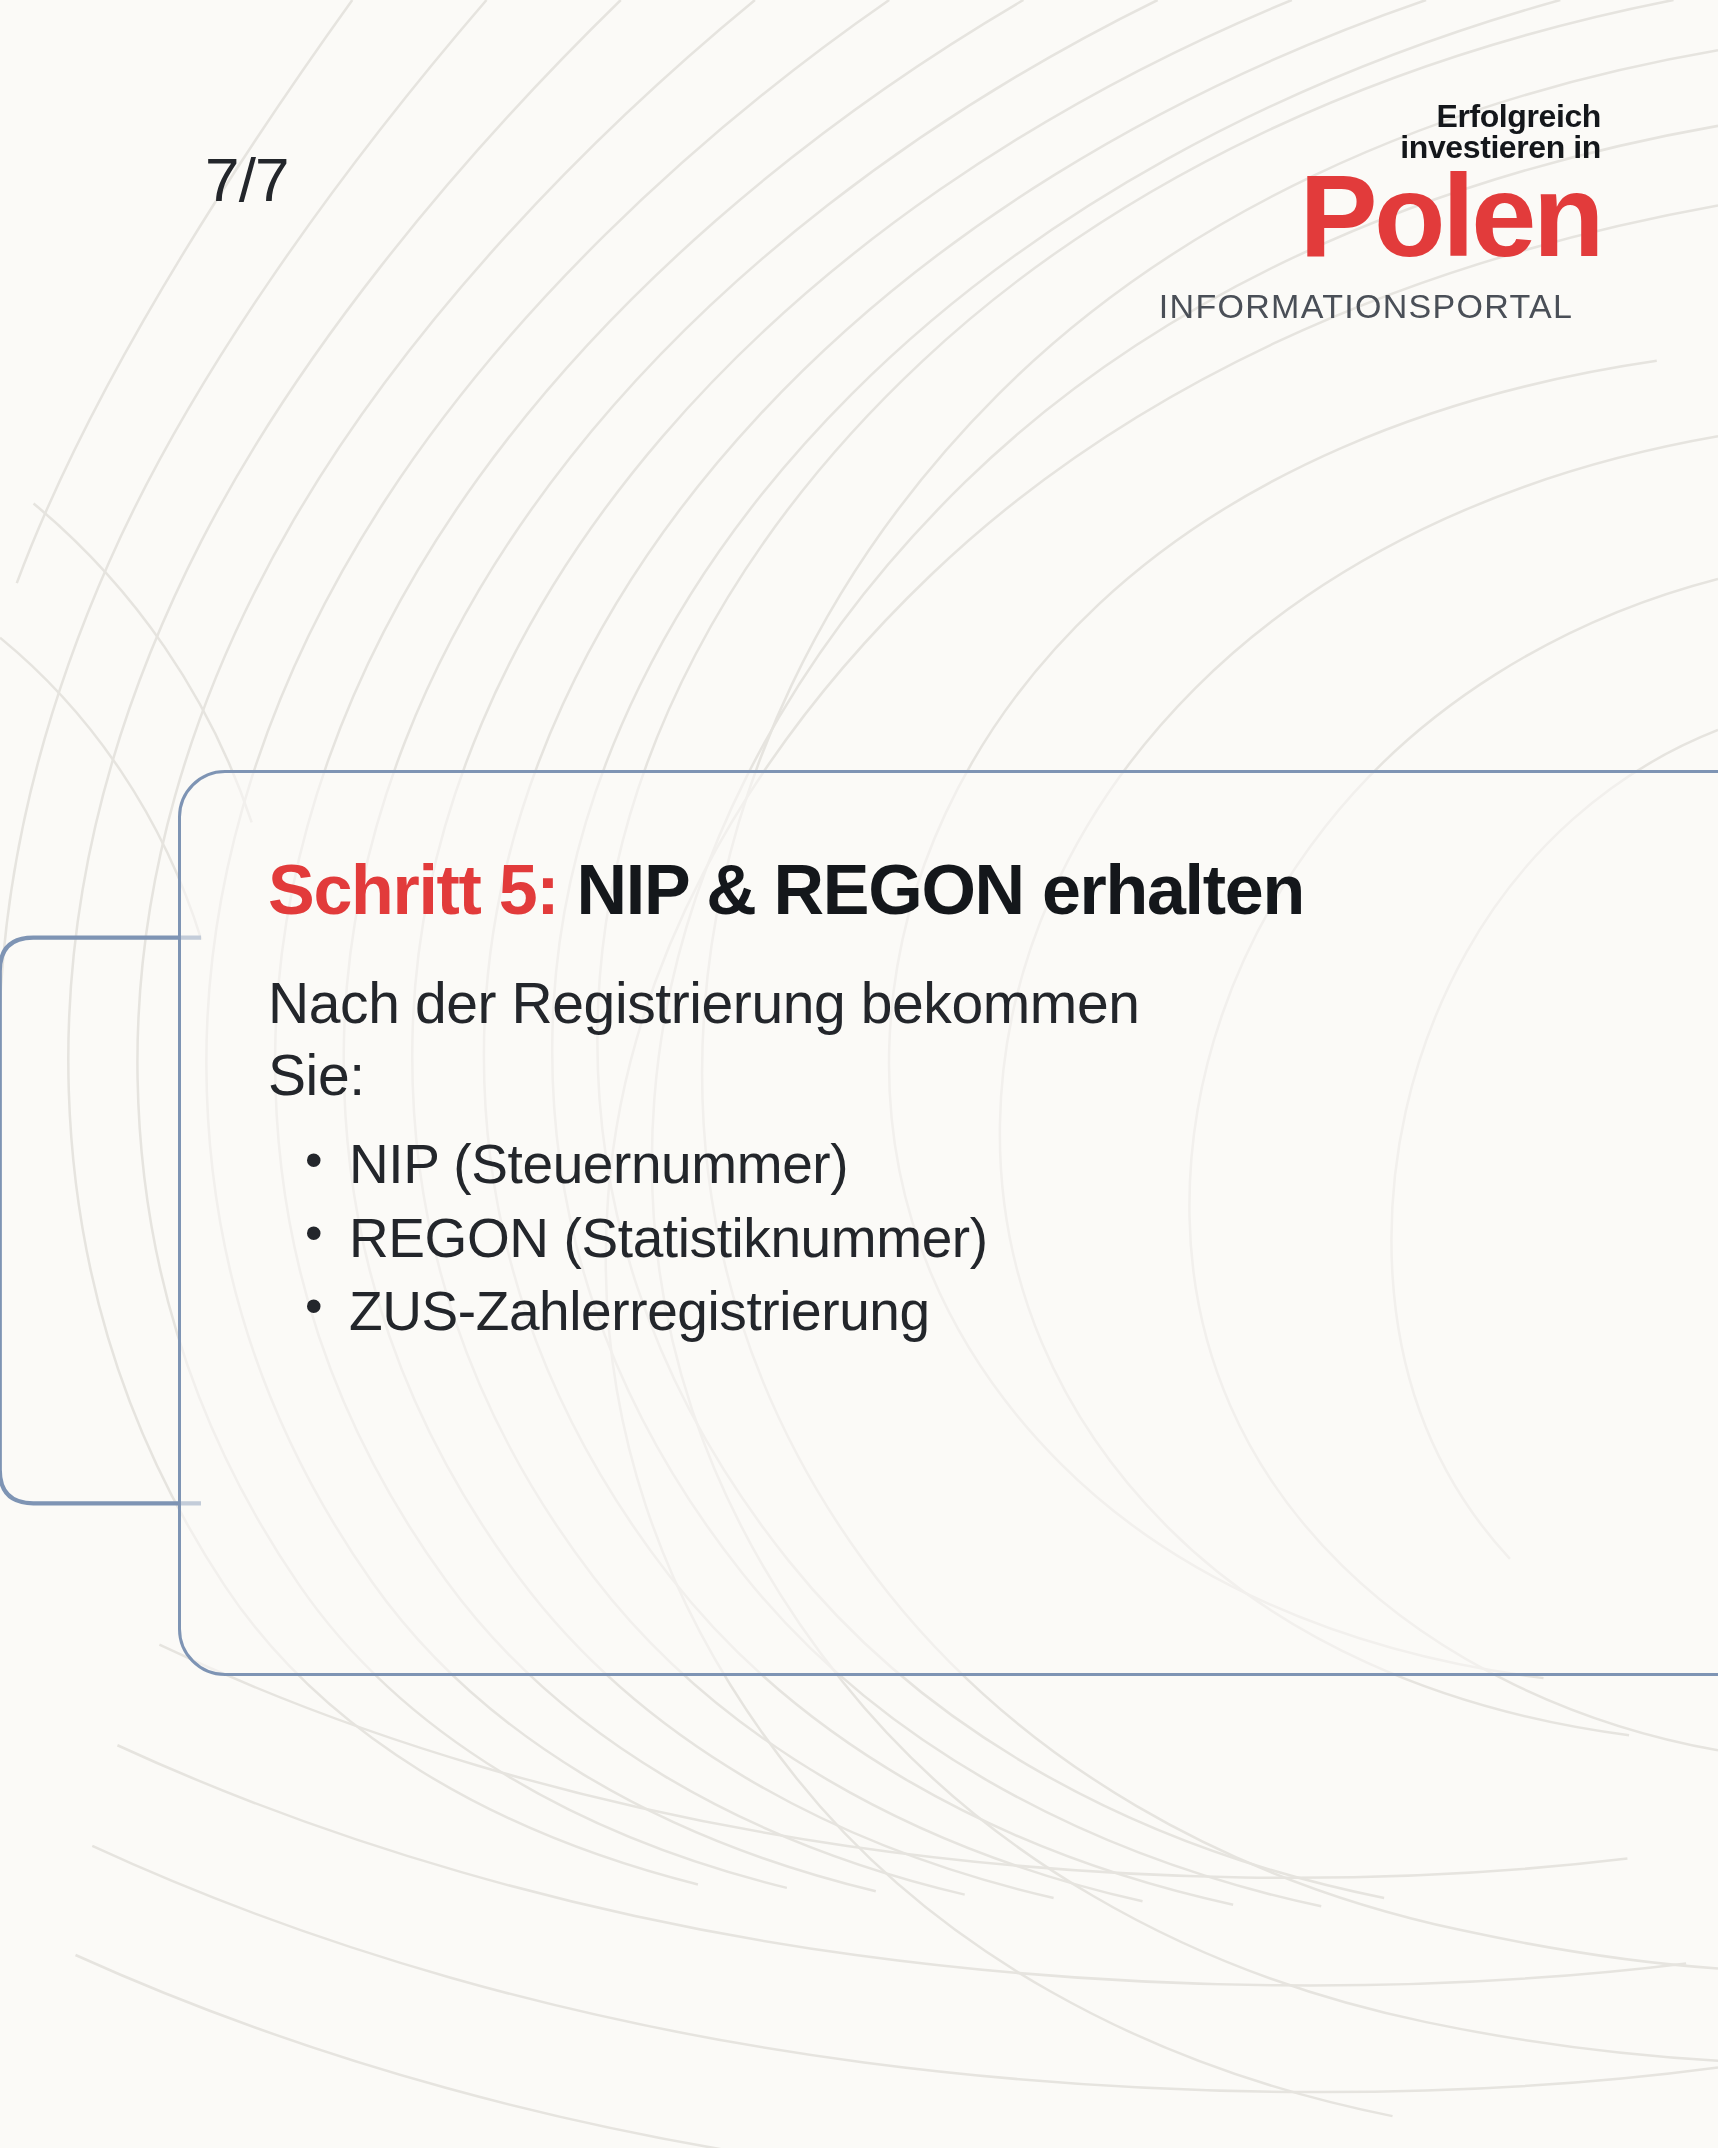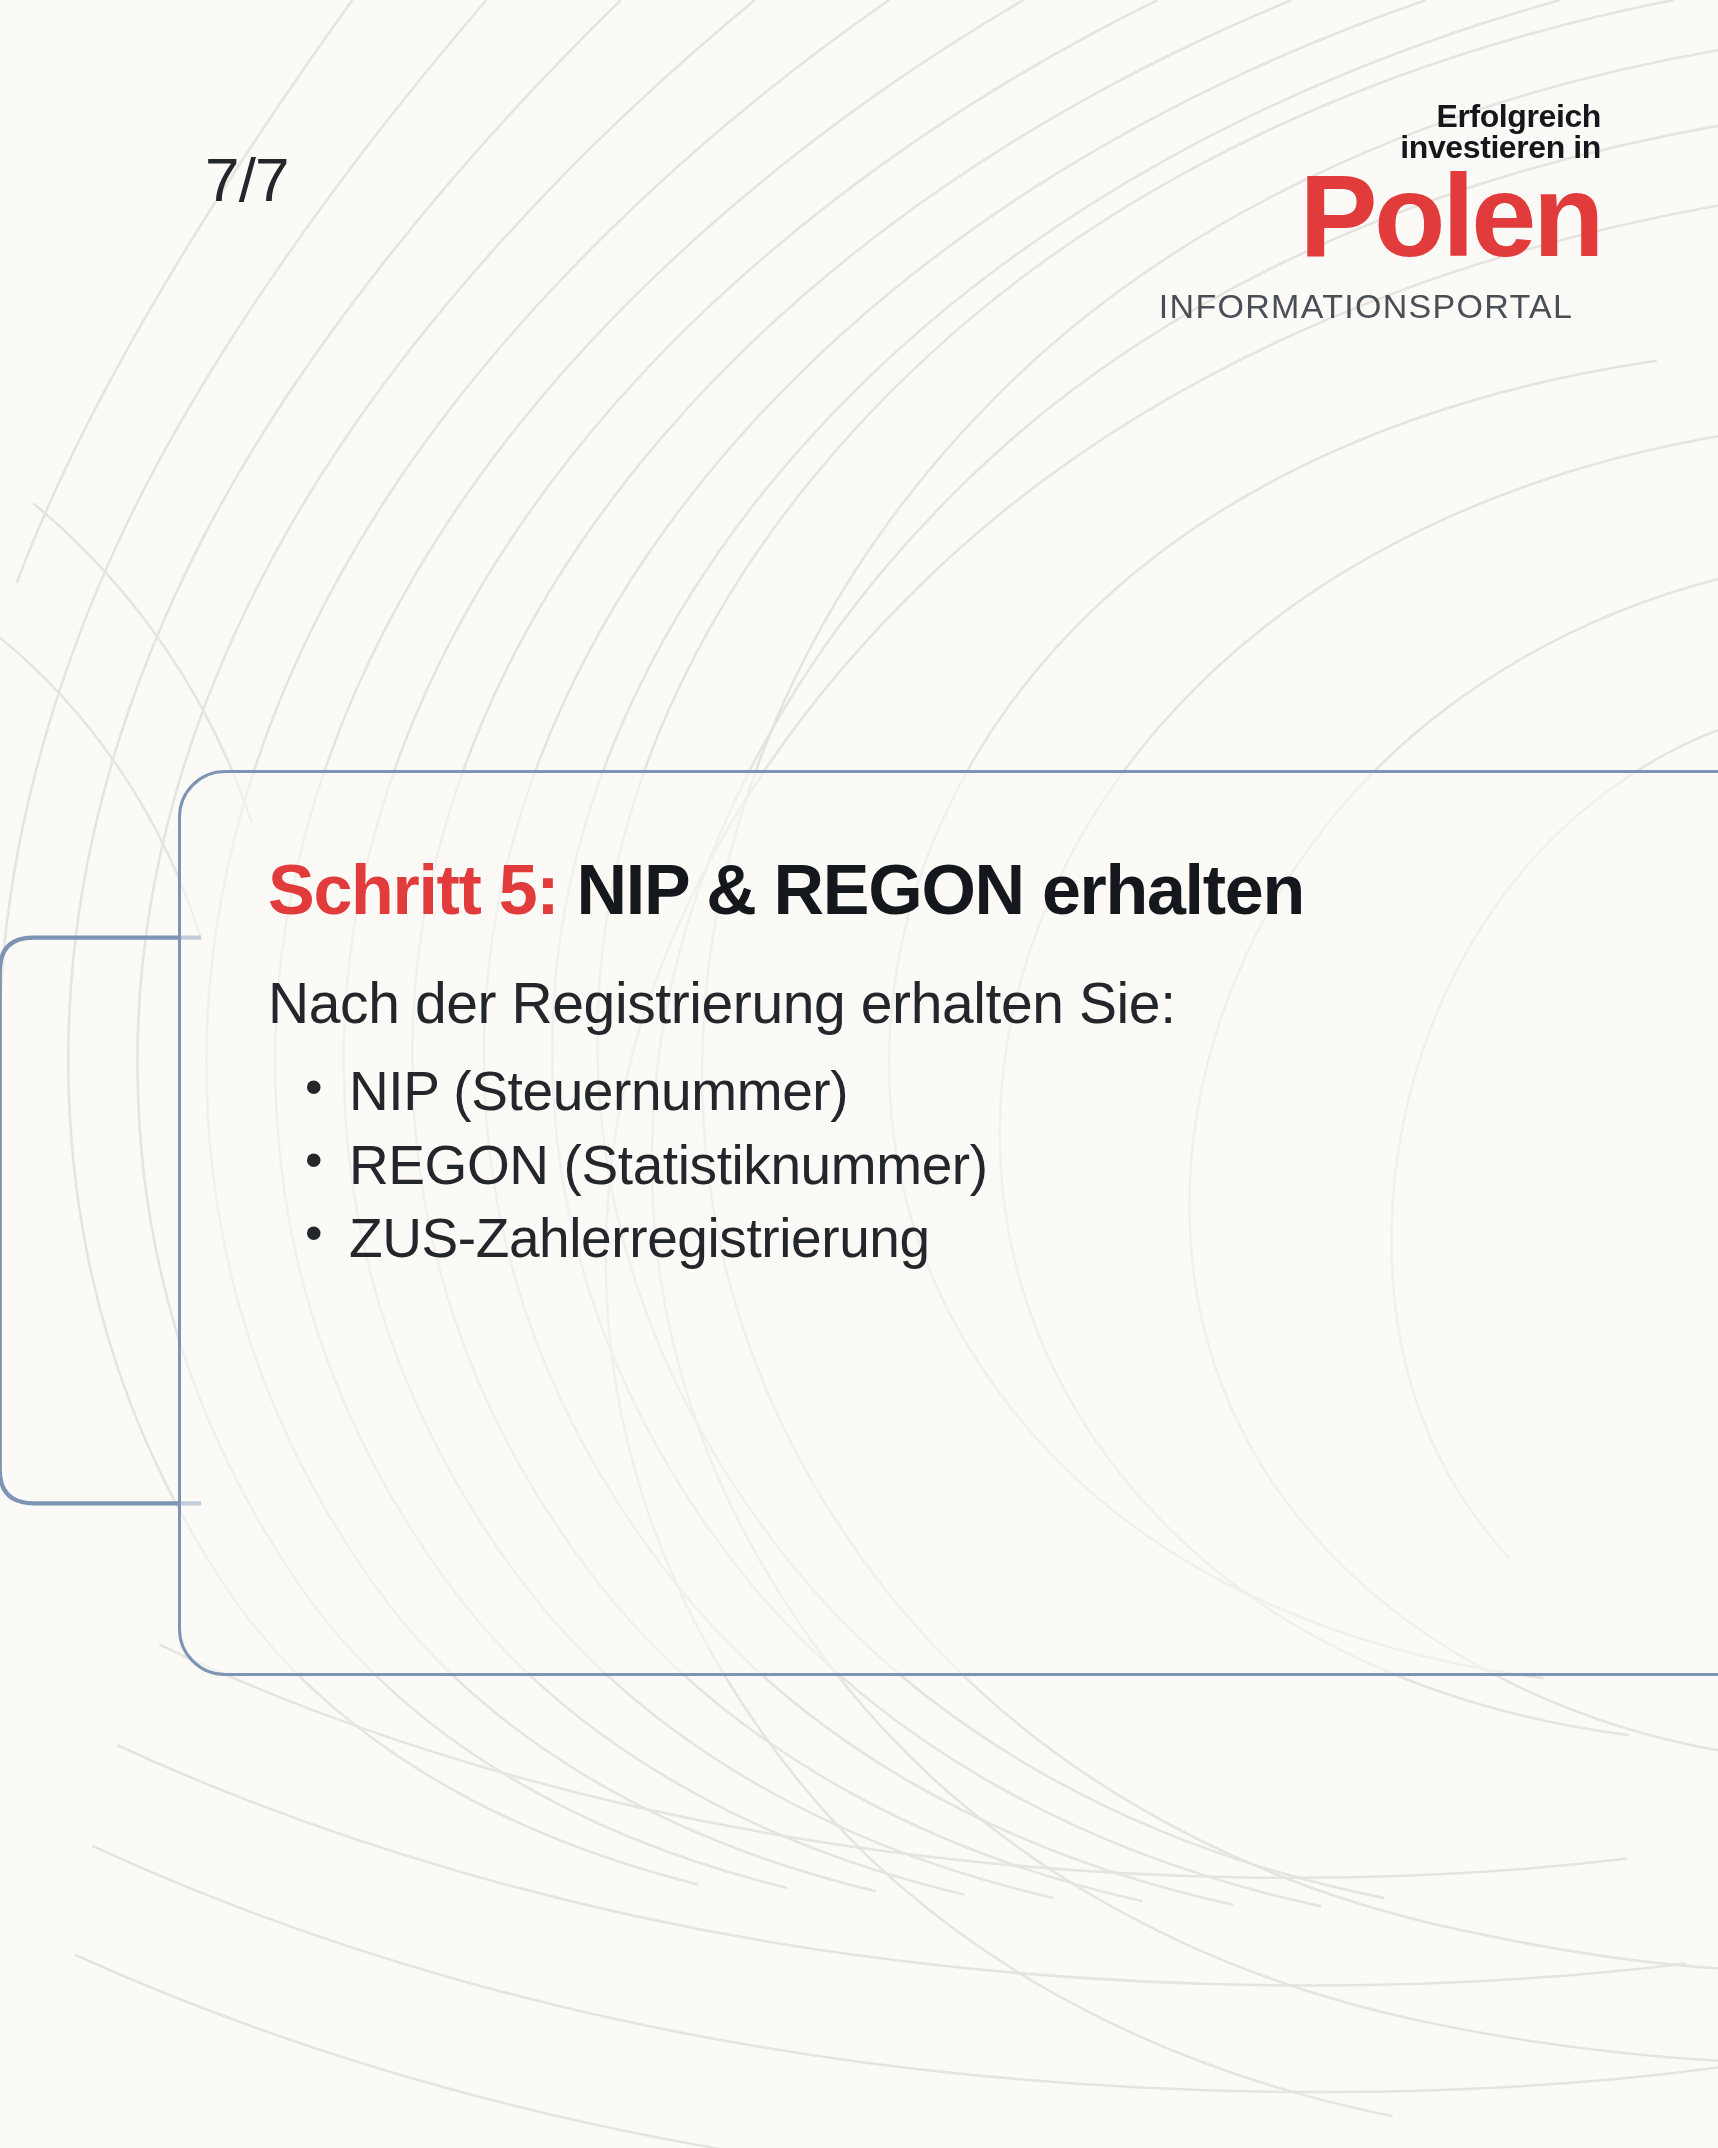--- a/index.html
+++ b/index.html
@@ -192,21 +192,21 @@
 
   <svg class="connector" viewBox="0 0 260 690" preserveAspectRatio="none" aria-hidden="true">
     <path d="M260 8 L60 8 Q20 8 20 48 L20 642 Q20 682 60 682 L260 682" fill="none" stroke="#7e94b4" stroke-width="5"></path>
   </svg>
 
   <div class="card">
     <h1 class="card-title">
       <span class="accent">Schritt 5:</span><span> NIP &amp; REGON erhalten</span>
     </h1>
 
-    <p class="card-body">Nach der Registrierung erhalten Sie:</p>
+    <p class="card-body">Nach der Registrierung bekommen Sie:</p>
 
     <ul class="bullets">
       <li>NIP (Steuernummer)</li>
       <li>REGON (Statistiknummer)</li>
       <li>ZUS-Zahlerregistrierung</li>
     </ul>
   </div>
 
 </div>
 

